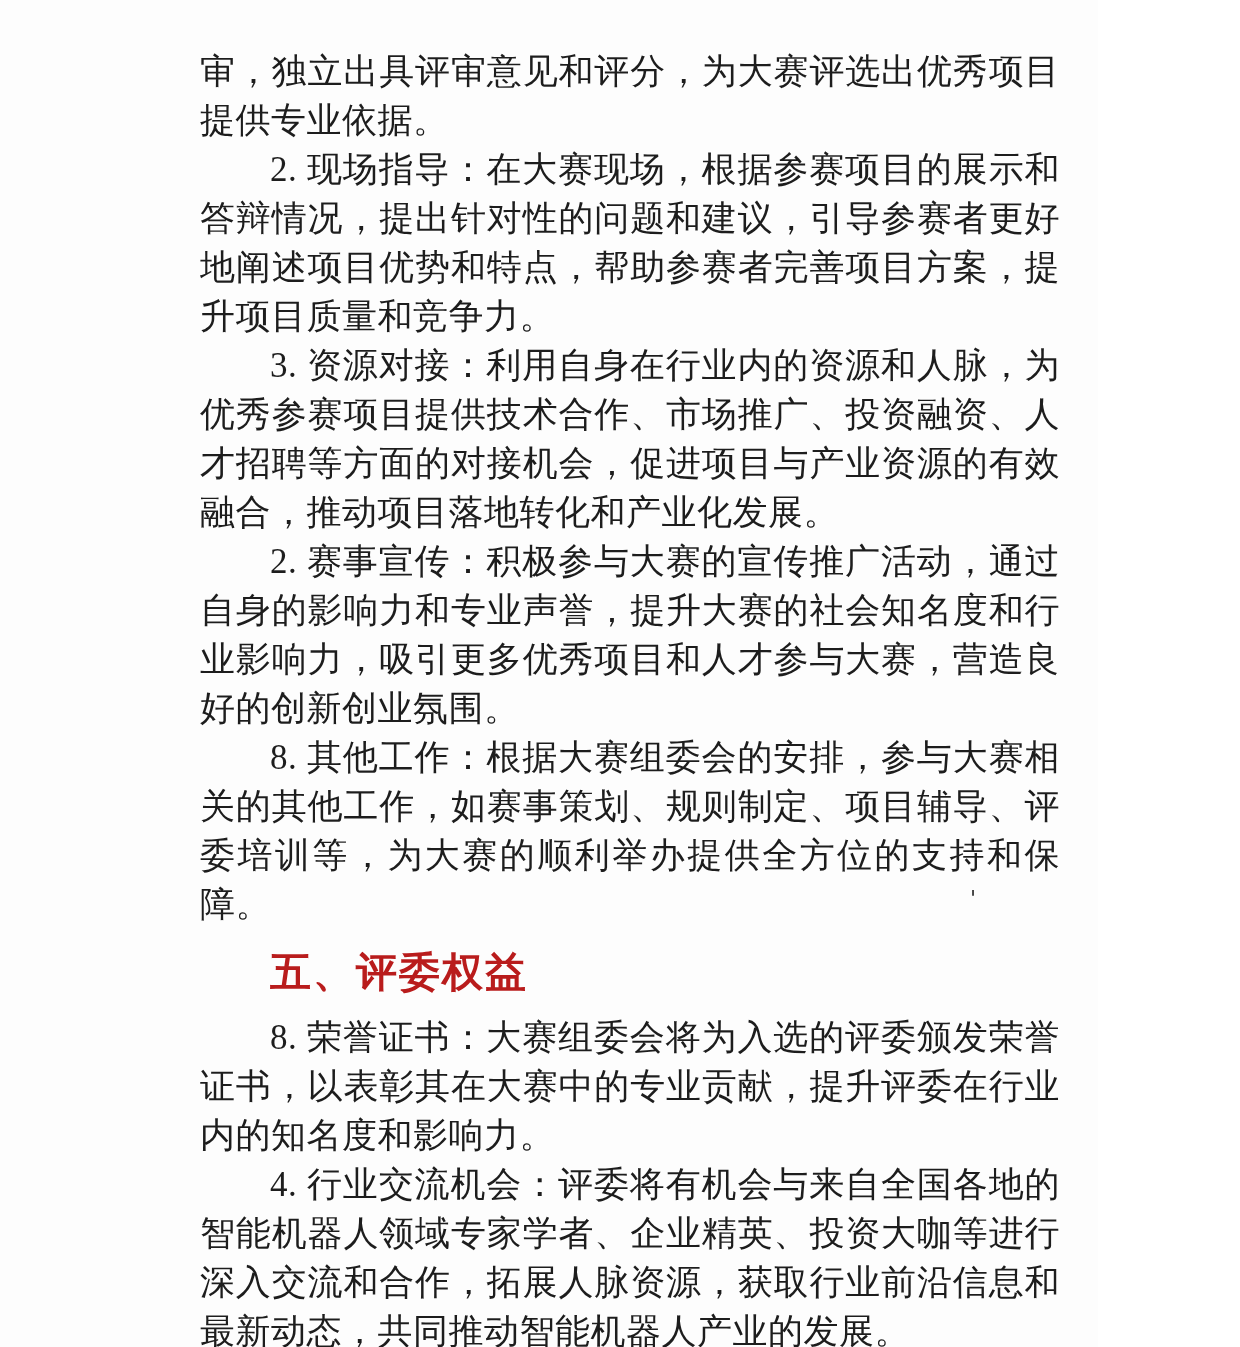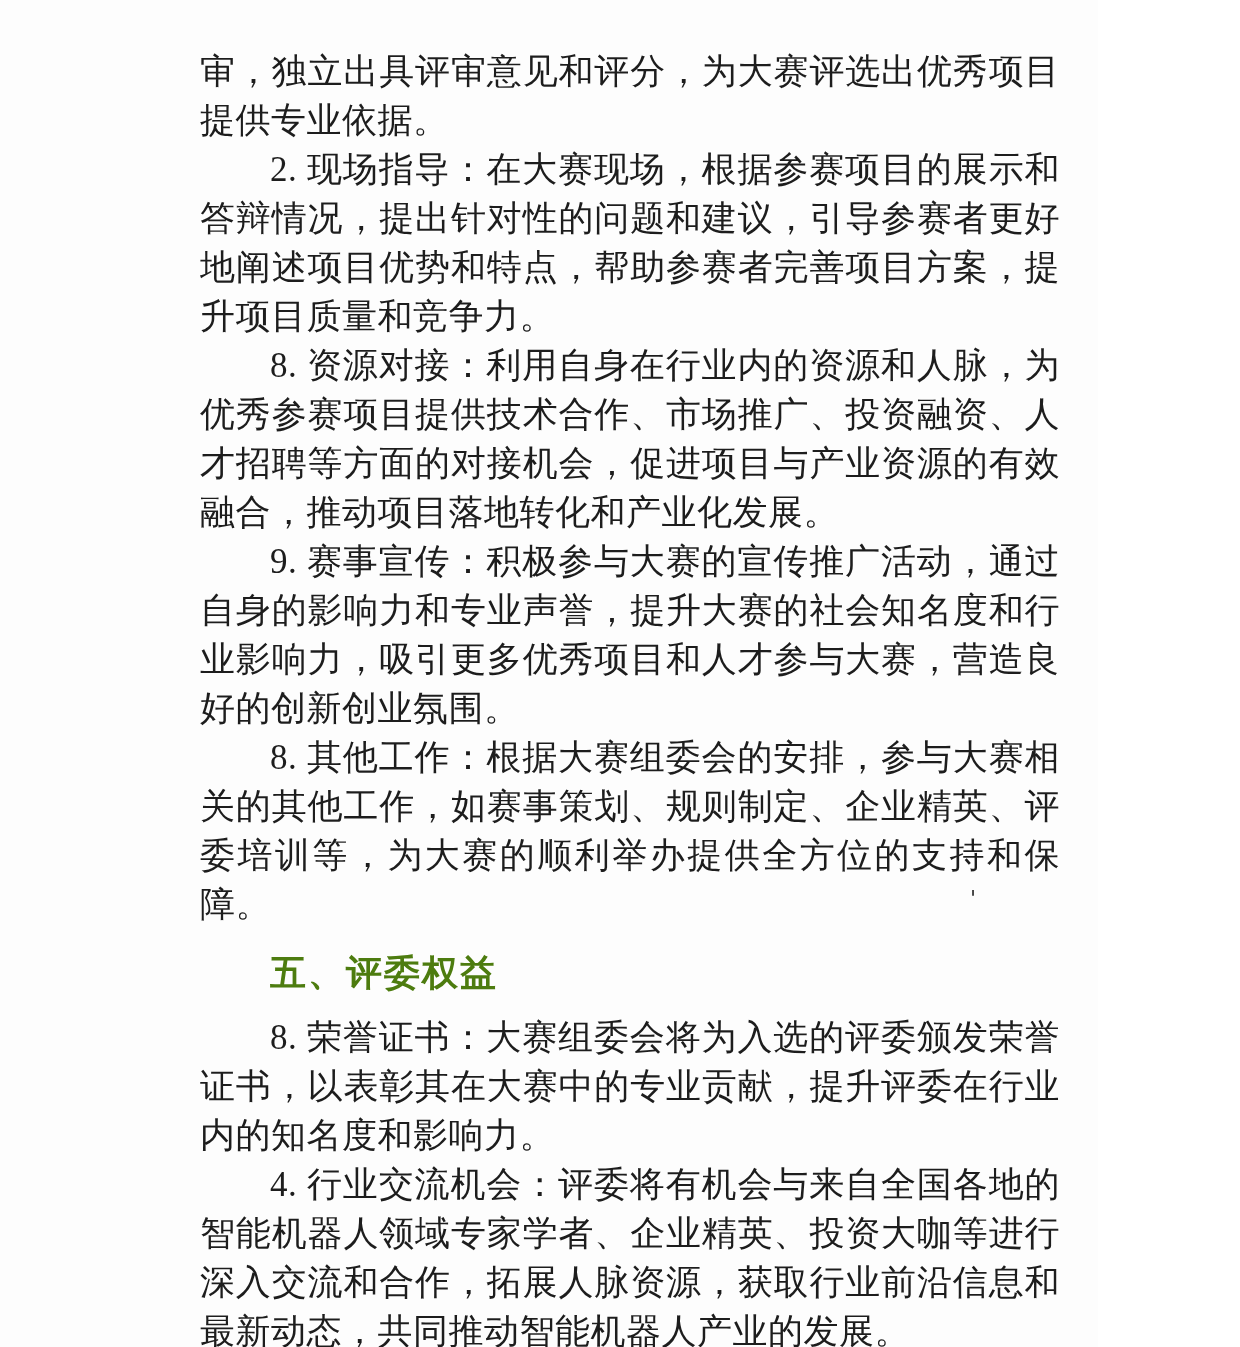--- a/index.html
+++ b/index.html
@@ -34,27 +34,27 @@
     overflow-wrap: anywhere;
   }
   .doc-par.indent {
     text-indent: 70px;
   }
   .label {
     font-weight: 400;
   }
   .section-heading {
     margin: 19px 0 16px 0;
-    font-size: 36px;
+    font-size: 41px;
     line-height: 49px;
     font-weight: 700;
     text-indent: 70px;
     letter-spacing: 2px;
     font-family: "Liberation Sans", "DejaVu Sans", sans-serif;
-    color: #4d7c0f;
+    color: #b91c1c;
   }
   .scan-speck {
     position: absolute;
     left: 970px;
     top: 888px;
     font-size: 22px;
     line-height: 22px;
     color: #3a3a3a;
     font-family: "DejaVu Sans", sans-serif;
   }
@@ -62,25 +62,25 @@
 </head>
 <body>
 
 <div class="page">
   <div class="content">
 
     <p class="doc-par">审，独立出具评审意见和评分，为大赛评选出优秀项目提供专业依据。</p>
 
     <p class="doc-par indent"><span class="label">2. 现场指导：</span><span>在大赛现场，根据参赛项目的展示和答辩情况，提出针对性的问题和建议，引导参赛者更好地阐述项目优势和特点，帮助参赛者完善项目方案，提升项目质量和竞争力。</span></p>
 
-    <p class="doc-par indent"><span class="label">8. 资源对接：</span><span>利用自身在行业内的资源和人脉，为优秀参赛项目提供技术合作、市场推广、投资融资、人才招聘等方面的对接机会，促进项目与产业资源的有效融合，推动项目落地转化和产业化发展。</span></p>
+    <p class="doc-par indent"><span class="label">3. 资源对接：</span><span>利用自身在行业内的资源和人脉，为优秀参赛项目提供技术合作、市场推广、投资融资、人才招聘等方面的对接机会，促进项目与产业资源的有效融合，推动项目落地转化和产业化发展。</span></p>
 
-    <p class="doc-par indent"><span class="label">9. 赛事宣传：</span><span>积极参与大赛的宣传推广活动，通过自身的影响力和专业声誉，提升大赛的社会知名度和行业影响力，吸引更多优秀项目和人才参与大赛，营造良好的创新创业氛围。</span></p>
+    <p class="doc-par indent"><span class="label">2. 赛事宣传：</span><span>积极参与大赛的宣传推广活动，通过自身的影响力和专业声誉，提升大赛的社会知名度和行业影响力，吸引更多优秀项目和人才参与大赛，营造良好的创新创业氛围。</span></p>
 
-    <p class="doc-par indent"><span class="label">8. 其他工作：</span><span>根据大赛组委会的安排，参与大赛相关的其他工作，如赛事策划、规则制定、企业精英、评委培训等，为大赛的顺利举办提供全方位的支持和保障。</span></p>
+    <p class="doc-par indent"><span class="label">8. 其他工作：</span><span>根据大赛组委会的安排，参与大赛相关的其他工作，如赛事策划、规则制定、项目辅导、评委培训等，为大赛的顺利举办提供全方位的支持和保障。</span></p>
 
     <h2 class="section-heading">五、评委权益</h2>
 
     <p class="doc-par indent"><span class="label">8. 荣誉证书：</span><span>大赛组委会将为入选的评委颁发荣誉证书，以表彰其在大赛中的专业贡献，提升评委在行业内的知名度和影响力。</span></p>
 
     <p class="doc-par indent"><span class="label">4. 行业交流机会：</span><span>评委将有机会与来自全国各地的智能机器人领域专家学者、企业精英、投资大咖等进行深入交流和合作，拓展人脉资源，获取行业前沿信息和最新动态，共同推动智能机器人产业的发展。</span></p>
 
   </div>
 
   <span class="scan-speck">'</span>

